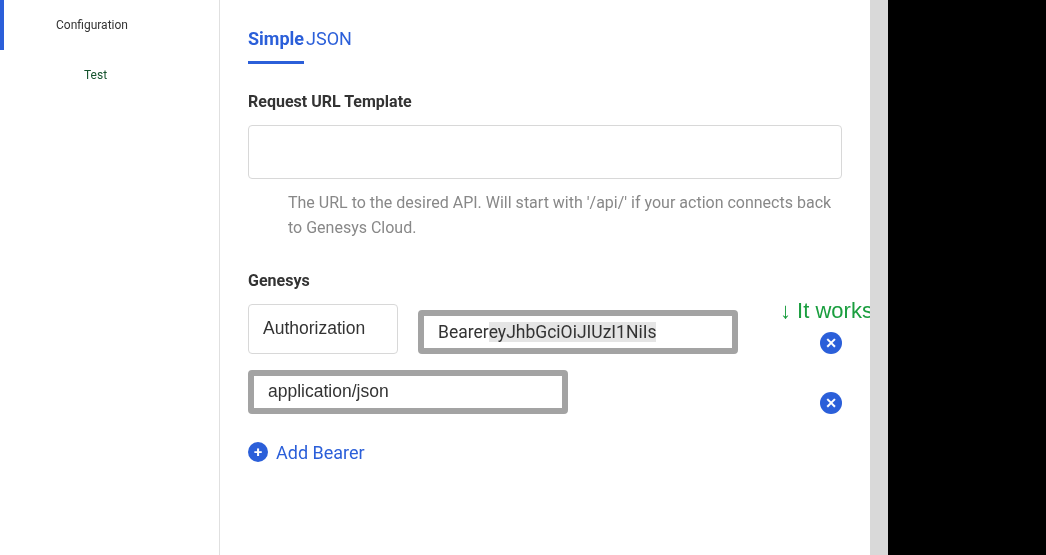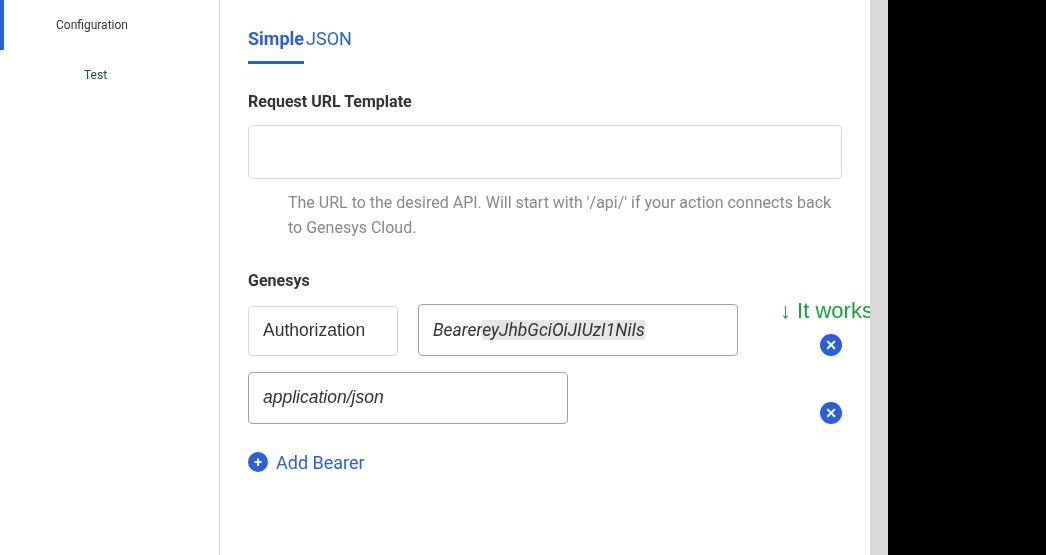--- a/index.html
+++ b/index.html
@@ -97,32 +97,31 @@
       height: 50px;
       border: 1px solid #d8d8d8;
       border-radius: 4px;
       padding: 0 14px;
       font-size: 17.5px;
       color: #333;
       background: #fff;
     }
     .header-val {
       width: 320px;
-      height: 52px;
-      border: 1px solid #a3a3a3;
+      height: 44px;
+      border: 6px solid #a3a3a3;
       border-radius: 4px;
       padding: 0 14px;
       font-size: 17.5px;
       color: #333;
       background: #fff;
       display: flex;
       align-items: center;
       overflow: hidden;
       white-space: nowrap;
-      font-style: italic;
     }
     .highlight {
       background: #e5e5e5;
     }
     .remove-btn {
       width: 22px;
       height: 22px;
       border-radius: 50%;
       background: #2b5fd9;
       color: #fff;

